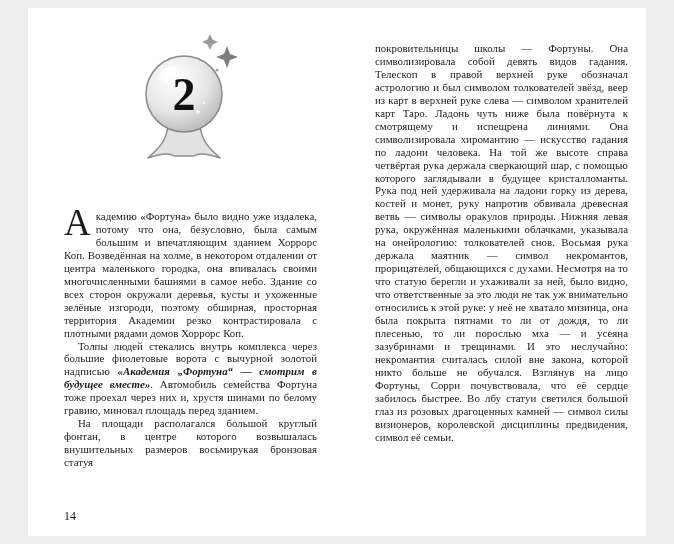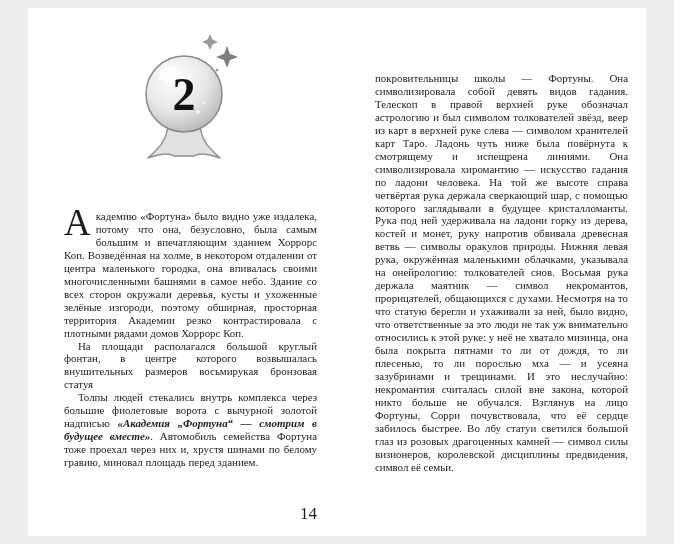--- a/index.html
+++ b/index.html
@@ -18,21 +18,21 @@
     display: flex;
   }
   .page {
     flex: 1;
     display: flex;
     flex-direction: column;
     box-sizing: border-box;
     min-width: 0;
   }
   .page.left  { padding: 14px 20px 12px 36px; }
-  .page.right { padding: 34px 18px 12px 38px; margin-top: 30px; }
+  .page.right { padding: 34px 18px 12px 38px; }
   .illustration {
     display: flex;
     justify-content: center;
     margin: 6px 0 42px 0;
   }
   .text-block {
     font-size: 10.9px;
     line-height: 12.95px;
     text-align: justify;
   }
@@ -41,22 +41,22 @@
   .dropcap {
     float: left;
     font-size: 37px;
     line-height: 26px;
     padding: 0 5px 0 0;
     font-weight: 400;
   }
   .motto { font-weight: bold; font-style: italic; }
   .pagenum {
     margin-top: auto;
-    text-align: right;
-    font-size: 17px;
+    text-align: left;
+    font-size: 12px;
     padding-top: 10px;
   }
 </style>
 </head>
 <body>
 
 <div class="spread">
 
   <div class="page left">
 
@@ -81,22 +81,22 @@
         <path d="M36 52 h8 M40 48 v8" stroke="#ffffff" stroke-width="1.5"></path>
         <circle cx="72" cy="84" r="2" fill="#f4f4f4"></circle>
         <circle cx="78" cy="75" r="1.4" fill="#f4f4f4"></circle>
 
         <text x="58" y="82" text-anchor="middle" font-size="46" font-weight="bold" font-family="Liberation Serif, DejaVu Serif, serif" fill="#111111">2</text>
       </svg>
     </div>
 
     <div class="text-block">
       <p><span class="dropcap">А</span><span>кадемию «Фортуна» было видно уже издалека, потому что она, безусловно, была самым большим и впечатляющим зданием Хоррорс Коп. Возведённая на холме, в некотором отдалении от центра маленького городка, она впивалась своими многочисленными башнями в самое небо. Здание со всех сторон окружали деревья, кусты и ухоженные зелёные изгороди, поэтому обширная, просторная территория Академии резко контрастировала с плотными рядами домов Хоррорс Коп.</span></p>
+      <p class="indent"><span>Толпы людей стекались внутрь комплекса через большие фиолетовые ворота с вычурной золотой надписью </span><span class="motto">«Академия „Фортуна“ — смотрим в будущее вместе»</span><span>. Автомобиль семейства Фортуна тоже проехал через них и, хрустя шинами по белому гравию, миновал площадь перед зданием.</span></p>
       <p class="indent"><span>На площади располагался большой круглый фонтан, в центре которого возвышалась внушительных размеров восьмирукая бронзовая статуя</span></p>
-      <p class="indent"><span>Толпы людей стекались внутрь комплекса через большие фиолетовые ворота с вычурной золотой надписью </span><span class="motto">«Академия „Фортуна“ — смотрим в будущее вместе»</span><span>. Автомобиль семейства Фортуна тоже проехал через них и, хрустя шинами по белому гравию, миновал площадь перед зданием.</span></p>
     </div>
 
     <div class="pagenum">14</div>
   </div>
 
   <div class="page right">
     <div class="text-block">
       <p><span>покровительницы школы — Фортуны. Она символизировала собой девять видов гадания. Телескоп в правой верхней руке обозначал астрологию и был символом толкователей звёзд, веер из карт в верхней руке слева — символом хранителей карт Таро. Ладонь чуть ниже была повёрнута к смотрящему и испещрена линиями. Она символизировала хиромантию — искусство гадания по ладони человека. На той же высоте справа четвёртая рука держала сверкающий шар, с помощью которого заглядывали в будущее кристалломанты. Рука под ней удерживала на ладони горку из дерева, костей и монет, руку напротив обвивала древесная ветвь — символы оракулов природы. Нижняя левая рука, окружённая маленькими облачками, указывала на онейрологию: толкователей снов. Восьмая рука держала маятник — символ некромантов, прорицателей, общающихся с духами. Несмотря на то что статую берегли и ухаживали за ней, было видно, что ответственные за это люди не так уж внимательно относились к этой руке: у неё не хватало мизинца, она была покрыта пятнами то ли от дождя, то ли плесенью, то ли порослью мха — и усеяна зазубринами и трещинами. И это неслучайно: некромантия считалась силой вне закона, которой никто больше не обучался. Взглянув на лицо Фортуны, Сорри почувствовала, что её сердце забилось быстрее. Во лбу статуи светился большой глаз из розовых драгоценных камней — символ силы визионеров, королевской дисциплины предвидения, символ её семьи.</span></p>
     </div>
   </div>

